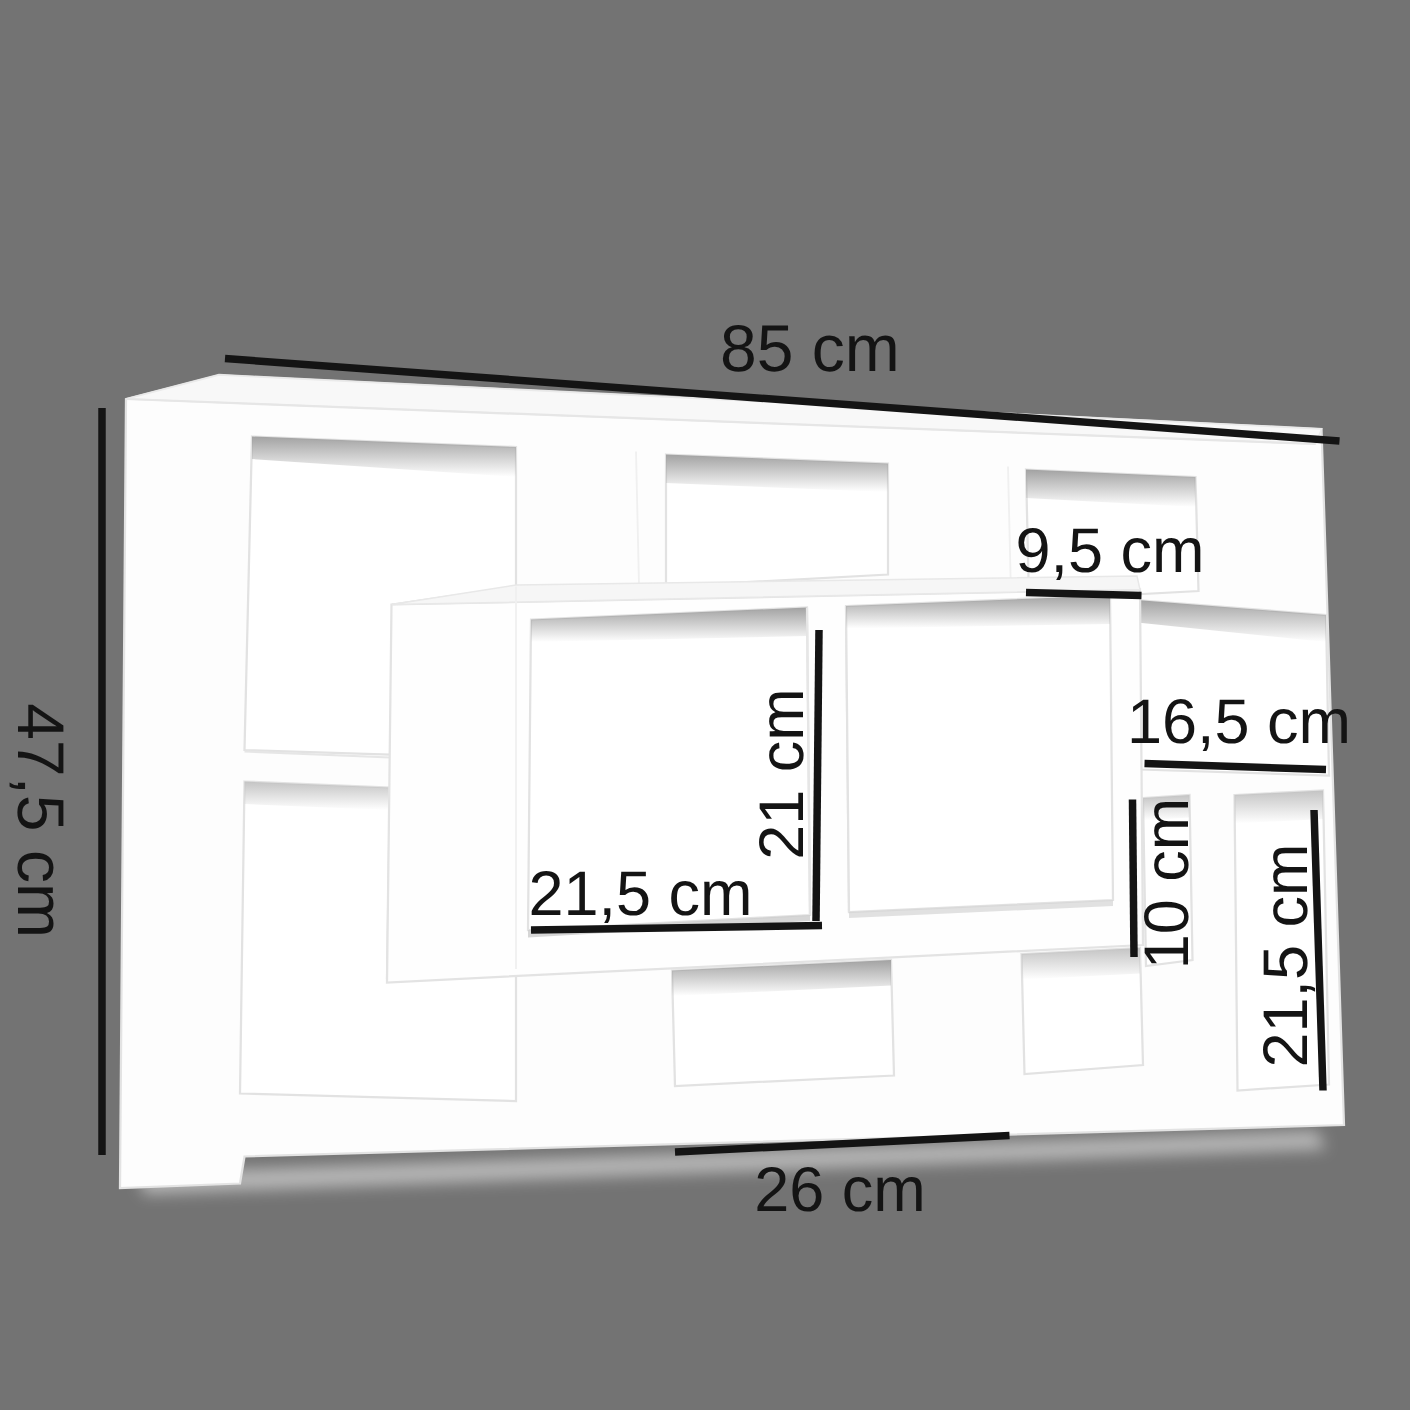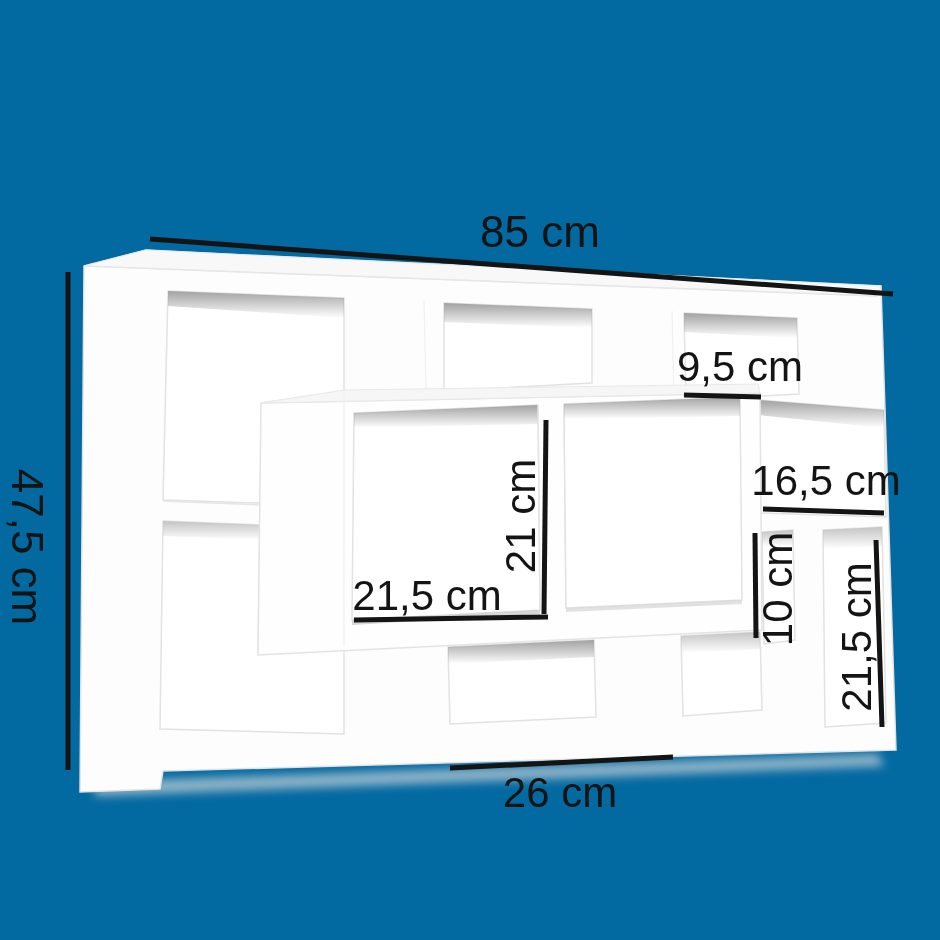--- a/index.html
+++ b/index.html
@@ -1,16 +1,16 @@
 <!DOCTYPE html>
 <html><head>
 <meta charset="utf-8">
 <style>
   html,body{margin:0;padding:0;background:#ffffff;}
-  .stage{position:relative;width:940px;height:940px;background:#0369a1;overflow:hidden;}
+  .stage{position:relative;width:940px;height:940px;background:#737373;overflow:hidden;}
   svg{display:block;}
   text{font-family:"Liberation Sans",sans-serif;fill:#141414;}
   .dim-label{font-size:42px;}
   .dim-label-main{font-size:44px;}
   .dim-line{stroke:#141414;stroke-width:5;stroke-linecap:butt;}
   .opening{fill:#ffffff;stroke:#e2e2e2;stroke-width:1.5;}
   .edge{stroke:#e6e6e6;stroke-width:1.5;fill:none;}
   .edge-soft{stroke:#f0f0f0;stroke-width:1.2;fill:none;}
 </style>
 </head>

